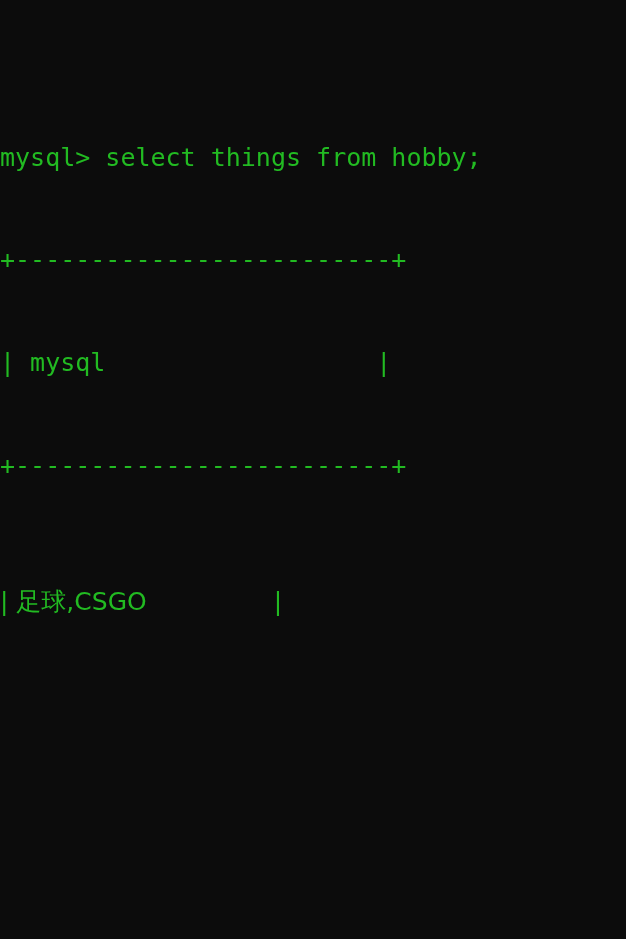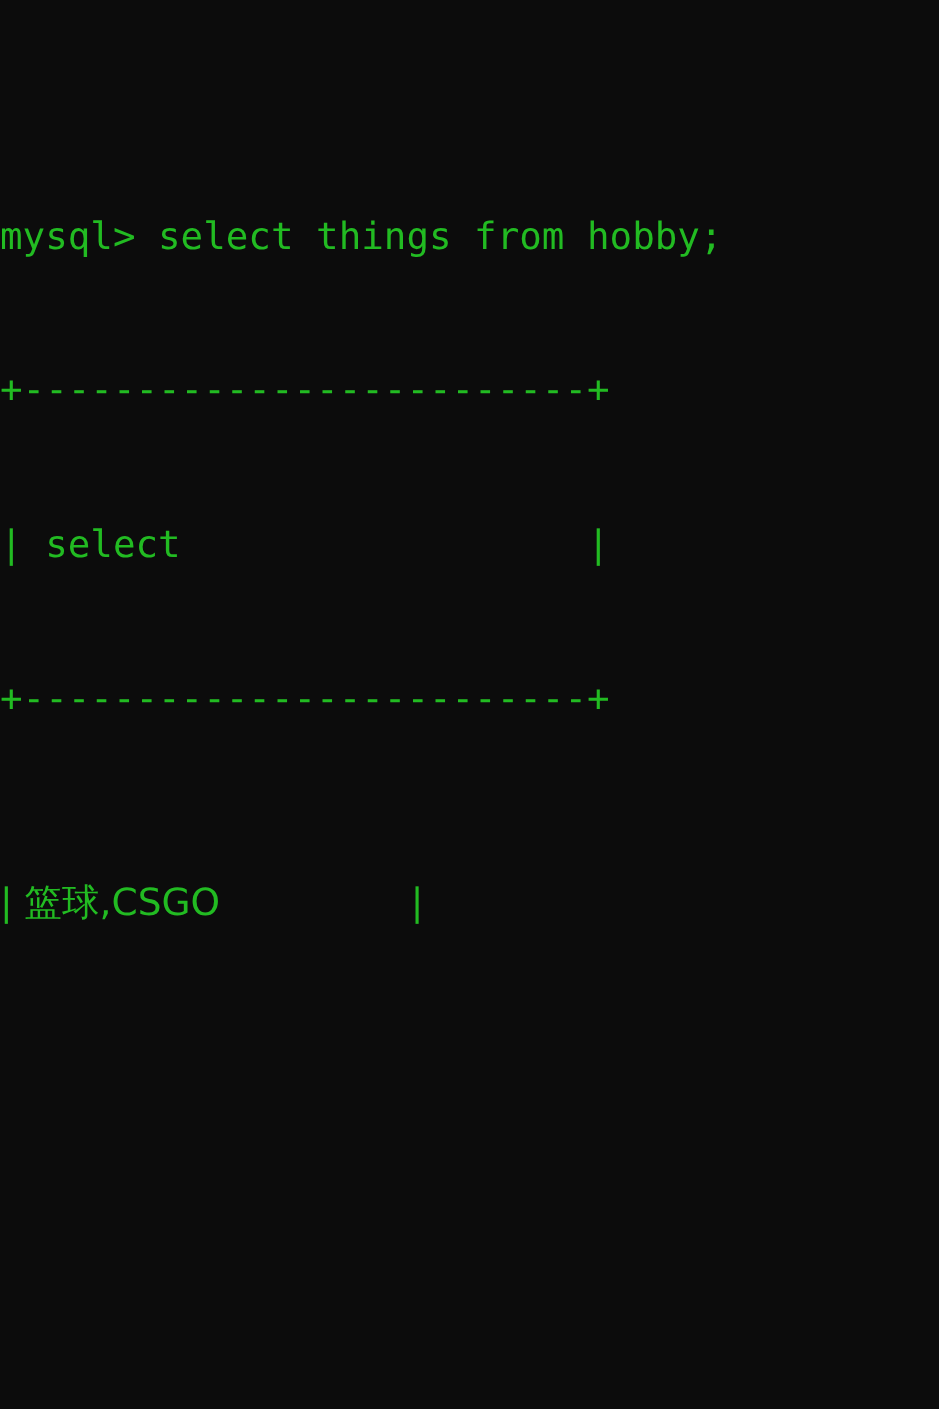--- a/index.html
+++ b/index.html
@@ -40,24 +40,24 @@
   }
 </style>
 </head>
 <body>
 
 <div id="terminal" style="color: rgb(34, 187, 34); background: rgb(12, 12, 12);">
 
   
   <div class="line">mysql&gt; select things from hobby;</div>
   <div class="line">+-------------------------+</div>
-  <div class="line">| select                  |</div>
+  <div class="line">| mysql                  |</div>
   <div class="line">+-------------------------+</div>
 
-  <div class="line cjk">| 篮球,CSGO                |</div>
+  <div class="line cjk">| 足球,CSGO                |</div>
   
   
   
 
   
   
 
   
 
   

